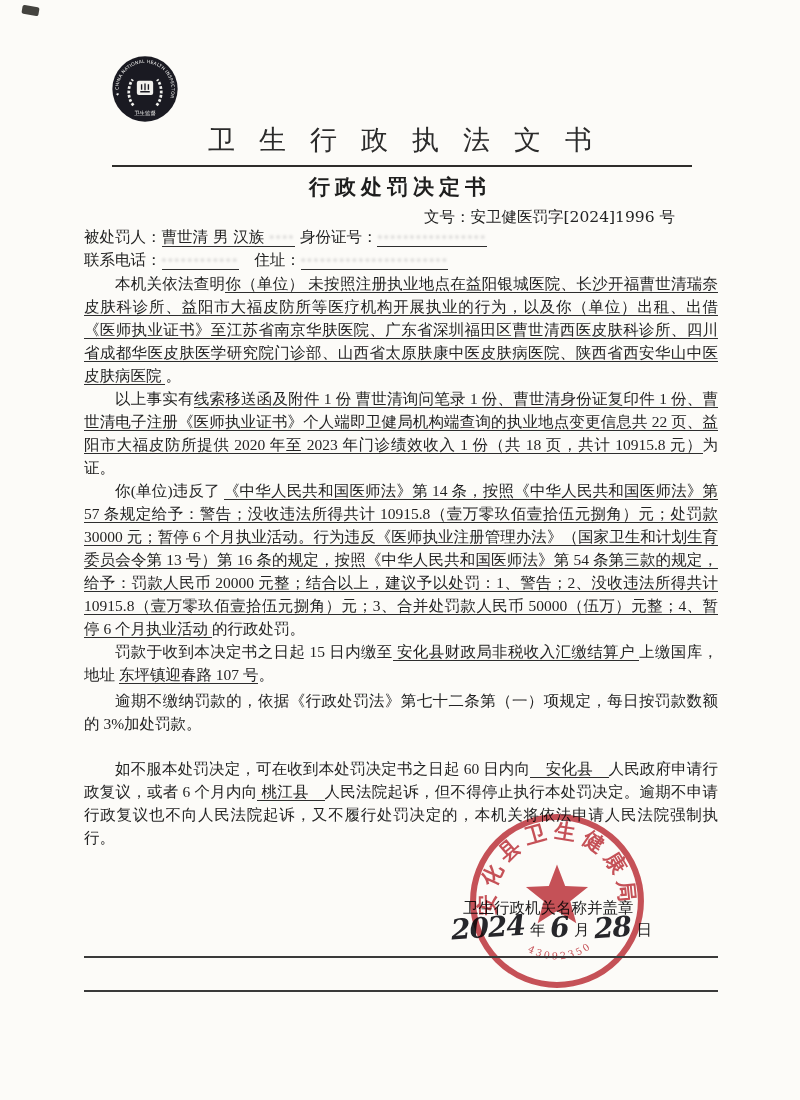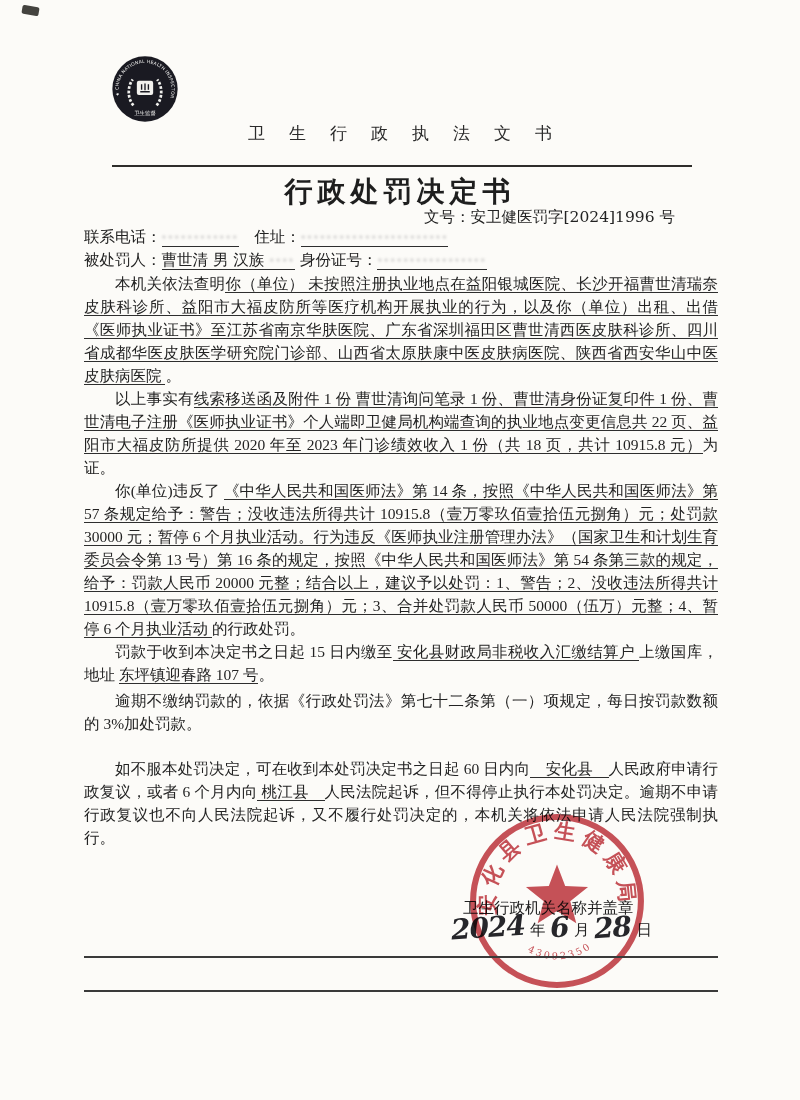--- a/index.html
+++ b/index.html
@@ -6,26 +6,26 @@
   .page{
     position:relative;width:800px;height:1100px;margin:0 auto;
     background:#fcfbf8;overflow:hidden;
     font-family:"DejaVu Serif","Liberation Serif",serif;
     color:#232323;
   }
   .artifact{position:absolute;left:22px;top:6px;width:17px;height:9px;
     background:#23221f;border-radius:2px;transform:rotate(10deg);opacity:.85;}
   .emblem{position:absolute;left:111px;top:55px;width:68px;height:68px;}
   .series-title{position:absolute;left:0;top:122px;width:800px;text-align:center;
-    font-size:17px;color:#2b2b2b;}
+    font-size:27px;color:#2b2b2b;}
   .series-title span{letter-spacing:24px;margin-right:-24px;}
   .head-rule{position:absolute;left:112px;top:165px;width:580px;height:2px;background:#2e2d2b;}
   .doc-title{position:absolute;left:0;top:173px;width:800px;text-align:center;
     font-family:"DejaVu Sans","Liberation Sans",sans-serif;
-    font-weight:bold;font-size:28px;letter-spacing:5px;color:#1e1e1e;}
+    font-weight:bold;font-size:21px;letter-spacing:5px;color:#1e1e1e;}
   .doc-no{position:absolute;left:424px;top:207px;font-size:15.5px;color:#222;}
   .doc-body{position:absolute;left:84px;top:226px;width:634px;
     font-size:15.5px;line-height:23px;text-align:justify;}
   .doc-body p{margin:0;}
   .doc-body p.indent{text-indent:2em;font-family:Liberation Serif, serif;}
   .u{border-bottom:1px solid #2e2e2e;}
   .red{color:#9a9a9a;filter:blur(1.4px);letter-spacing:1.5px;}
   .sign-caption{position:absolute;left:463px;top:898px;font-size:15.5px;color:#222;}
   .date-row{position:absolute;left:449px;top:913px;display:flex;align-items:flex-end;color:#222;}
   .date-row .hand{font-size:28px;line-height:30px;font-style:italic;font-weight:600;
@@ -59,22 +59,22 @@
   </svg>
 
   <div class="series-title">
     <span>卫生行政执法文书</span>
   </div>
   <div class="head-rule"></div>
   <div class="doc-title">行政处罚决定书</div>
   <div class="doc-no">文号：安卫健医罚字[2024]1996 号</div>
 
   <div class="doc-body" id="doc-body">
+      <p><span>被处罚人：</span><span class="u">曹世清 男 汉族 </span><span class="u"><span class="red">····</span></span><span> 身份证号：</span><span class="u"><span class="red">·················</span></span></p>
       <p><span>联系电话：</span><span class="u"><span class="red">············</span></span><span>　住址：</span><span class="u"><span class="red">·······················</span></span></p>
-      <p><span>被处罚人：</span><span class="u">曹世清 男 汉族 </span><span class="u"><span class="red">····</span></span><span> 身份证号：</span><span class="u"><span class="red">·················</span></span></p>
       <p class="indent"><span>本机关依法查明</span><span class="u">你（单位） 未按照注册执业地点在益阳银城医院、长沙开福曹世清瑞奈皮肤科诊所、益阳市大福皮防所等医疗机构开展执业的行为，以及你（单位）出租、出借《医师执业证书》至江苏省南京华肤医院、广东省深圳福田区曹世清西医皮肤科诊所、四川省成都华医皮肤医学研究院门诊部、山西省太原肤康中医皮肤病医院、陕西省西安华山中医皮肤病医院 </span><span>。</span></p>
       <p class="indent"><span>以上事实有</span><span class="u">线索移送函及附件 1 份 曹世清询问笔录 1 份、曹世清身份证复印件 1 份、曹世清电子注册《医师执业证书》个人端即卫健局机构端查询的执业地点变更信息共 22 页、益阳市大福皮防所提供 2020 年至 2023 年门诊绩效收入 1 份（共 18 页，共计 10915.8 元）</span><span>为证。</span></p>
       <p class="indent"><span>你(单位)违反了 </span><span class="u">《中华人民共和国医师法》第 14 条，按照《中华人民共和国医师法》第 57 条规定给予：警告；没收违法所得共计 10915.8（壹万零玖佰壹拾伍元捌角）元；处罚款 30000 元；暂停 6 个月执业活动。行为违反《医师执业注册管理办法》（国家卫生和计划生育委员会令第 13 号）第 16 条的规定，按照《中华人民共和国医师法》第 54 条第三款的规定，给予：罚款人民币 20000 元整；结合以上，建议予以处罚：1、警告；2、没收违法所得共计 10915.8（壹万零玖佰壹拾伍元捌角）元；3、合并处罚款人民币 50000（伍万）元整；4、暂停 6 个月执业活动 </span><span>的行政处罚。</span></p>
       <p class="indent"><span>罚款于收到本决定书之日起 15 日内缴至</span><span class="u"> 安化县财政局非税收入汇缴结算户 </span><span>上缴国库，地址 </span><span class="u">东坪镇迎春路 107 号</span><span>。</span></p>
       <p class="indent" style="margin-top: 3px;"><span>逾期不缴纳罚款的，依据《行政处罚法》第七十二条第（一）项规定，每日按罚款数额的 3%加处罚款。</span></p>
       <p class="indent" style="margin-top: 22px;"><span>如不服本处罚决定，可在收到本处罚决定书之日起 60 日内向</span><span class="u">　安化县　</span><span>人民政府申请行政复议，或者 6 个月内向</span><span class="u"> 桃江县　</span><span>人民法院起诉，但不得停止执行本处罚决定。逾期不申请行政复议也不向人民法院起诉，又不履行处罚决定的，本机关将依法申请人民法院强制执行。</span></p>
     </div>
 
   <div class="sign-caption">卫生行政机关名称并盖章</div>
 

